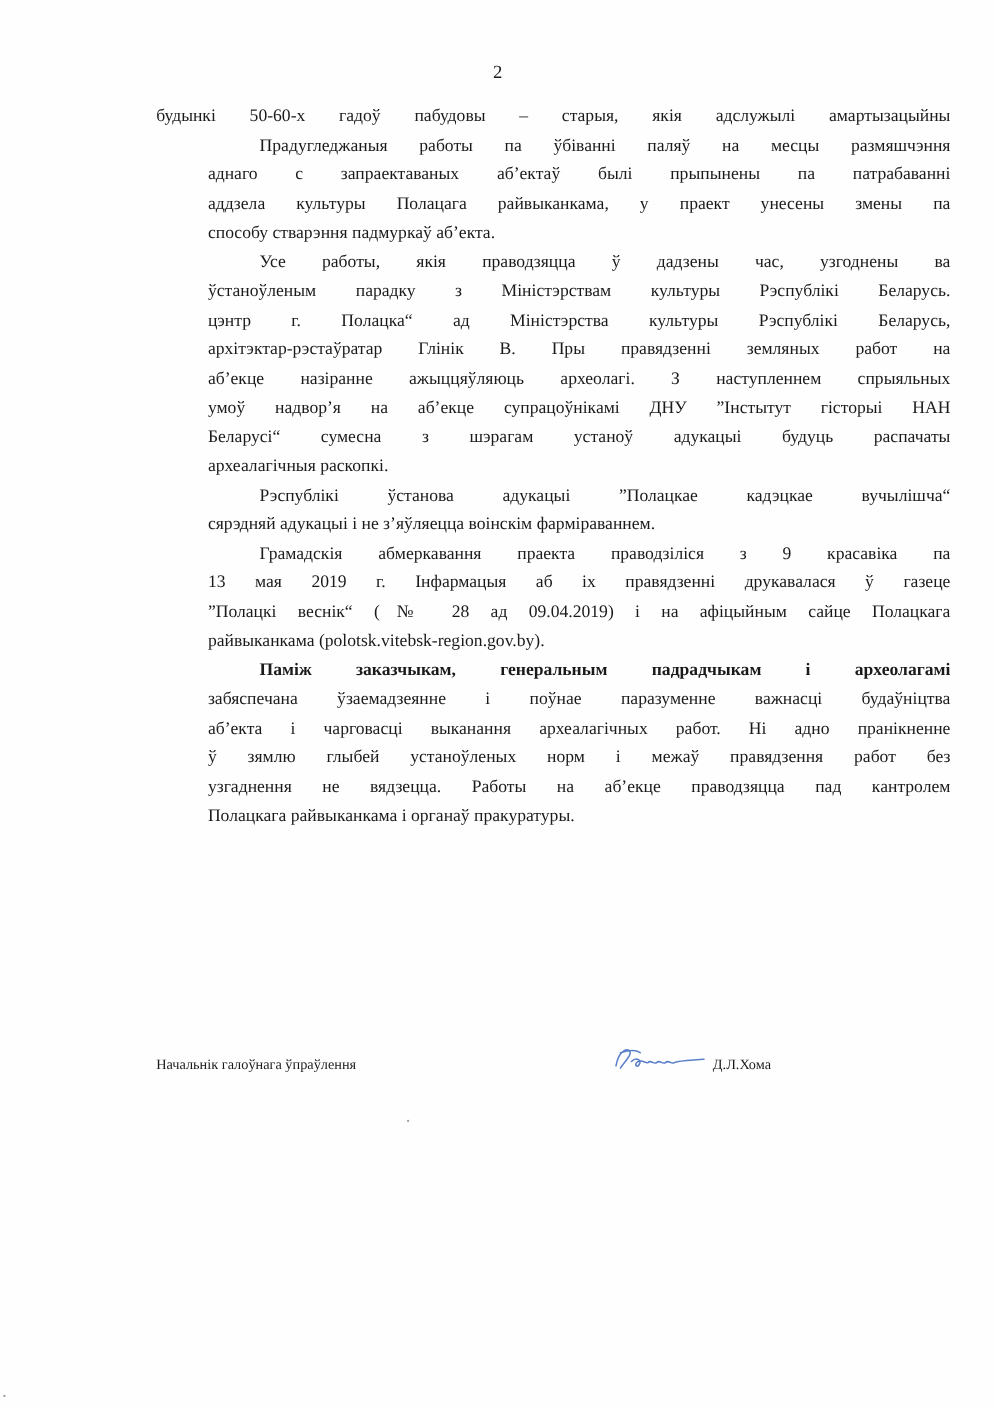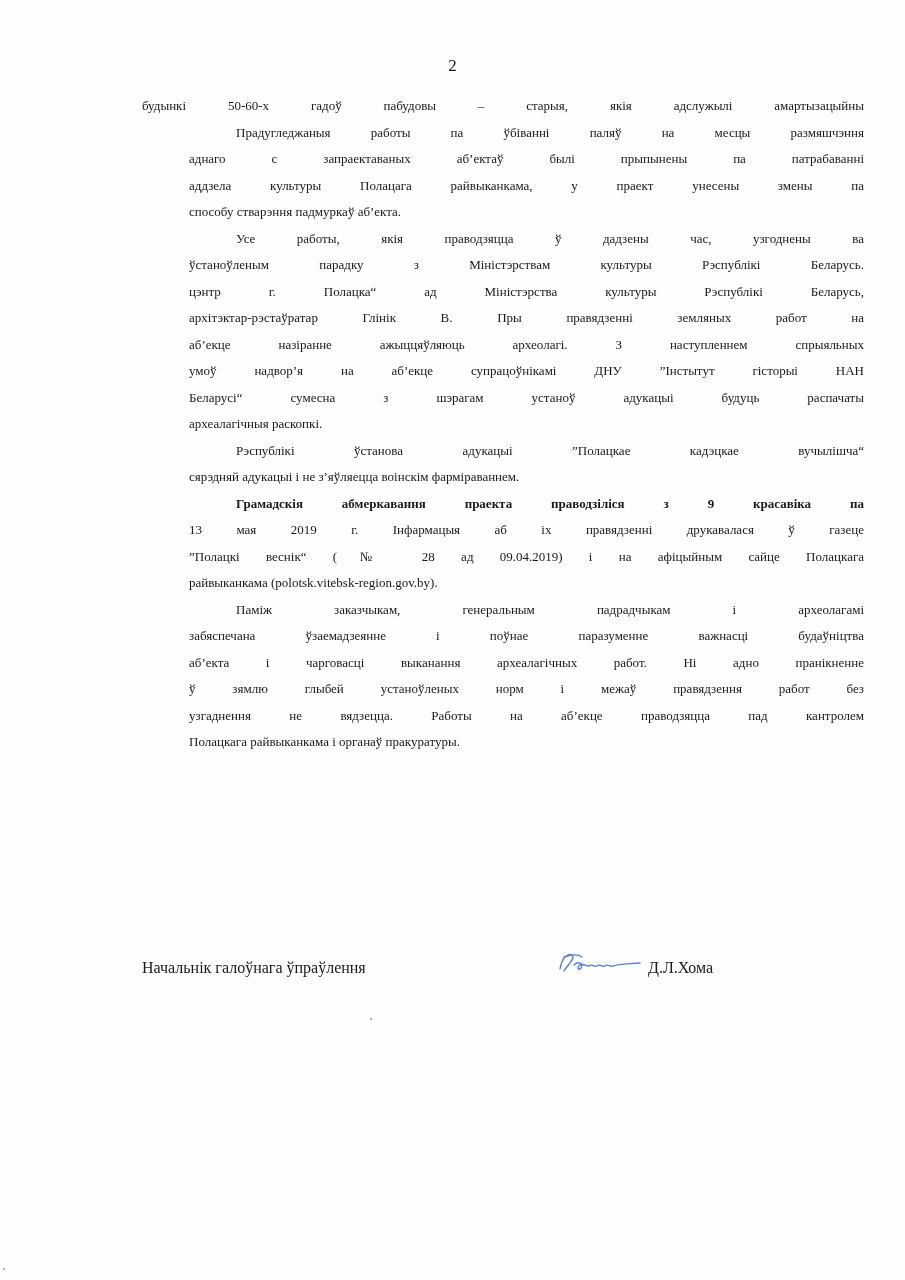--- a/index.html
+++ b/index.html
@@ -2,27 +2,27 @@
 <html><head>
 <meta charset="utf-8">
 <style>
   html, body { margin: 0; padding: 0; background: #ffffff; }
   body { width: 905px; height: 1280px; position: relative; overflow: hidden;
          font-family: "Liberation Serif", "DejaVu Serif", serif; color: #1a1a1a; }
   .page { position: absolute; left: 0; top: 0; width: 905px; height: 1280px; background: #fefefe; }
   .page-number { position: absolute; top: 56px; left: 0; width: 100%; text-align: center;
                  font-size: 17px; line-height: 20px; }
   .body-text { position: absolute; left: 142px; top: 93px; width: 722px;
-               font-size: 13px; line-height: 26.5px; text-align: justify; }
+               font-size: 16px; line-height: 26.5px; text-align: justify; }
   .para { margin: 0; text-indent: 0; }
   .para.indent { text-indent: 47px; }
   .line { display: block; text-align: justify; text-align-last: justify; white-space: nowrap; }
   .line.last { text-align-last: left; }
   .signature-block { position: absolute; top: 955px; left: 142px; width: 722px; height: 40px;
-                     font-size: 16px; line-height: 26px; }
+                     font-size: 13px; line-height: 26px; }
   .signer-title { position: absolute; left: 0; top: 0; }
   .signature { position: absolute; left: 412px; top: -6px; width: 90px; height: 30px; }
   .signer-name { position: absolute; left: 506px; top: 0; }
   .speck { position: absolute; width: 2px; height: 2px; background: #9a9a9a; border-radius: 1px; }
 </style>
 </head>
 <body>
 
 <div class="page">
   <div class="page-number">2</div>
@@ -45,27 +45,27 @@
         <span class="line">аб’екце назіранне ажыццяўляюць археолагі. З наступленнем спрыяльных</span>
         <span class="line">умоў надвор’я на аб’екце супрацоўнікамі ДНУ ”Інстытут гісторыі НАН</span>
         <span class="line">Беларусі“ сумесна з шэрагам устаноў адукацыі будуць распачаты</span>
         <span class="line last">археалагічныя раскопкі.</span>
       </div>
       <div class="para indent">
         <span class="line" style="padding-left: 47px;">Рэспублікі ўстанова адукацыі ”Полацкае кадэцкае вучылішча“</span>
         <span class="line last">сярэдняй адукацыі і не з’яўляецца воінскім фарміраваннем.</span>
       </div>
       <div class="para indent">
-        <span class="line" style="padding-left: 47px; font-weight: bold;">Грамадскія абмеркавання праекта праводзіліся з 9 красавіка па</span>
+        <span class="line" style="padding-left: 47px;">Грамадскія абмеркавання праекта праводзіліся з 9 красавіка па</span>
         <span class="line">13 мая 2019 г. Інфармацыя аб іх правядзенні друкавалася ў газеце</span>
         <span class="line">”Полацкі веснік“ (№ 28 ад 09.04.2019) і на афіцыйным сайце Полацкага</span>
         <span class="line last">райвыканкама (polotsk.vitebsk-region.gov.by).</span>
       </div>
       <div class="para indent">
-        <span class="line" style="padding-left: 47px;">Паміж заказчыкам, генеральным падрадчыкам і археолагамі</span>
+        <span class="line" style="padding-left: 47px; font-weight: bold;">Паміж заказчыкам, генеральным падрадчыкам і археолагамі</span>
         <span class="line">забяспечана ўзаемадзеянне і поўнае паразуменне важнасці будаўніцтва</span>
         <span class="line">аб’екта і чарговасці выканання археалагічных работ. Ні адно пранікненне</span>
         <span class="line">ў зямлю глыбей устаноўленых норм і межаў правядзення работ без</span>
         <span class="line">узгаднення не вядзецца. Работы на аб’екце праводзяцца пад кантролем</span>
         <span class="line last">Полацкага райвыканкама і органаў пракуратуры.</span>
       </div>
     </div>
 
   <div class="signature-block">
     <span class="signer-title">Начальнік галоўнага ўпраўлення</span>

